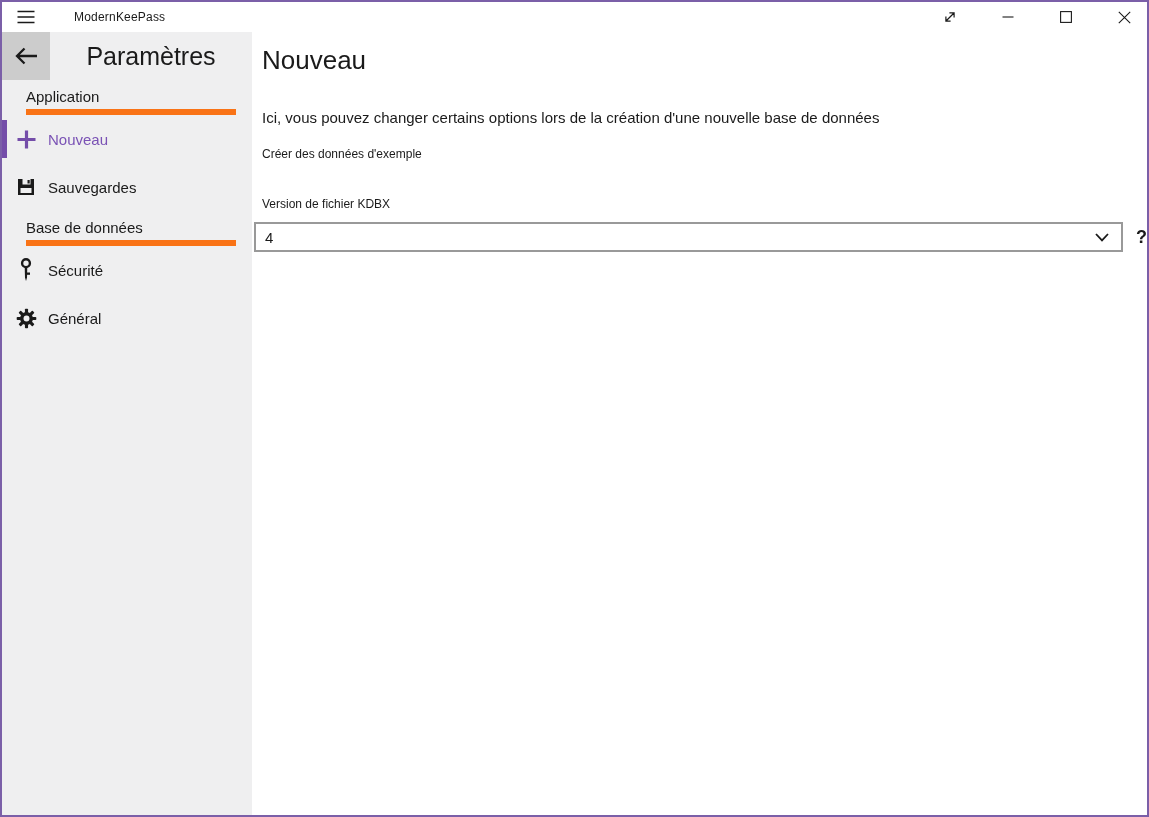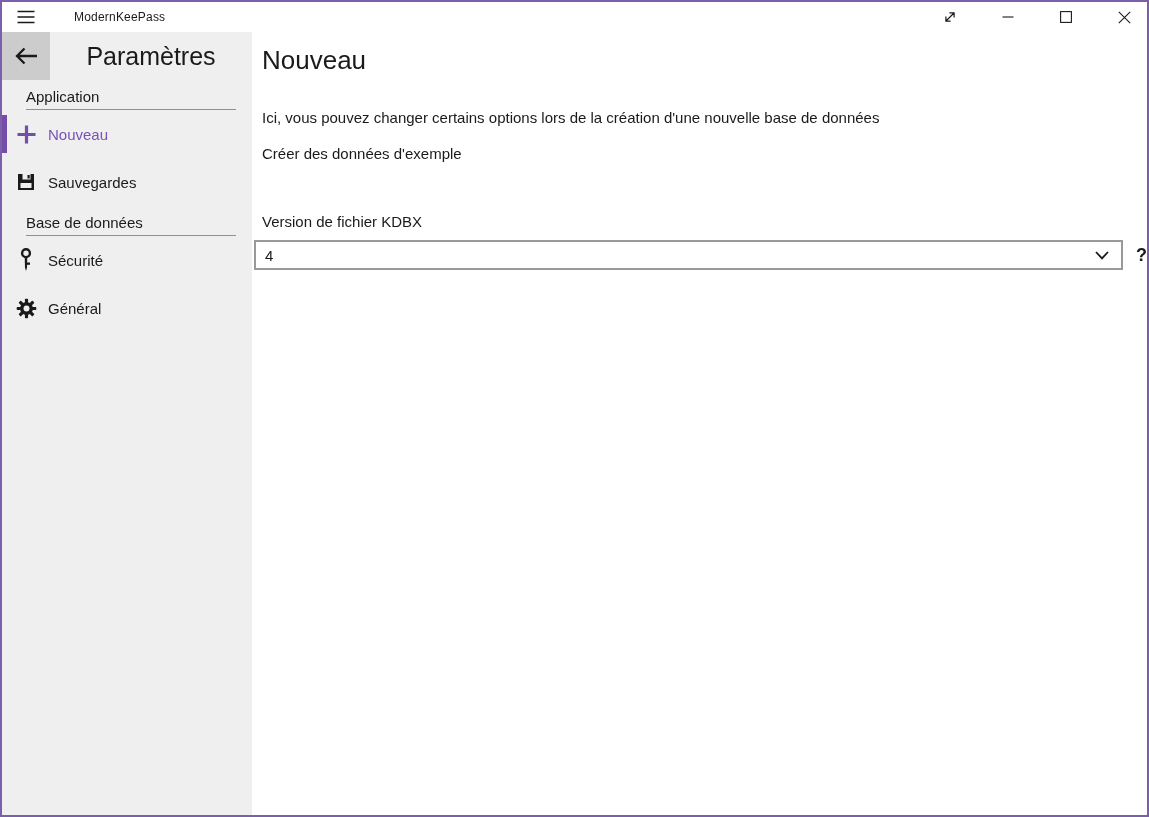--- a/index.html
+++ b/index.html
@@ -25,40 +25,40 @@
   .sidebar { width:250px; background:#efeff0; flex:none; display:flex; flex-direction:column; }
   .content { flex:1; background:#ffffff; padding-left:10px; }
   
   .sidebar-header { height:48px; display:flex; align-items:stretch; }
   .back-btn { width:48px; background:#cccccc; display:flex; align-items:center; justify-content:center; }
   .sidebar-title { flex:1; display:flex; align-items:center; justify-content:center; font-size:25px; font-weight:400; }
   .section-label {
     margin:8px 16px 0 24px;
     font-size:15px; line-height:18px;
     padding-bottom:3px;
-    border-bottom:1px solid #f97316;
+    border-bottom:6px solid #f97316;
   }
   .nav-item { height:48px; display:flex; align-items:center; padding-left:12px; position:relative; }
   .nav-icon { width:24px; height:24px; margin-right:10px; display:flex; align-items:center; justify-content:center; }
   .nav-label { font-size:15px; }
   .nav-item.selected { color:#7a52b5; }
   .nav-item.selected .nav-label { color:#7a52b5; }
   .nav-item.selected::before {
     content:""; position:absolute; left:0; top:5px; width:5px; height:38px; background:#744da9;
   }
   
   .page-title { font-size:26px; font-weight:400; line-height:32px; margin-top:12px; }
   .page-desc { font-size:15px; line-height:20px; margin-top:32px; }
-  .field-label { font-size:15px; line-height:20px; margin-top:16px; }
+  .field-label { font-size:12px; line-height:20px; margin-top:16px; }
   .toggle-row { margin-top:6px; height:30px; display:flex; align-items:center; }
   .toggle-state { font-size:15px; font-weight:700; width:83px; }
   .toggle { width:48px; height:22px; border:2px solid #999999; background:#ffffff; position:relative; }
   .toggle .fill { position:absolute; left:2px; top:2px; right:2px; bottom:2px; background:#744da9; }
   .toggle .thumb { position:absolute; right:-2px; top:-5px; width:13px; height:28px; background:#000000; }
-  .field-label.kdbx { margin-top:48px; }
+  .field-label.kdbx { margin-top:30px; }
   .combo-row { margin-top:8px; display:flex; align-items:center; }
   .combobox {
     width:869px; height:30px; margin-left:-8px;
     border:2px solid #999999; background:#ffffff;
     display:flex; align-items:center; padding:0 12px 0 9px;
   }
   .combo-value { flex:1; font-size:15px; }
   .combo-help { font-size:18px; font-weight:600; margin-left:13px; }
   svg .stroke { stroke:#1a1a1a; fill:none; }
 </style>

